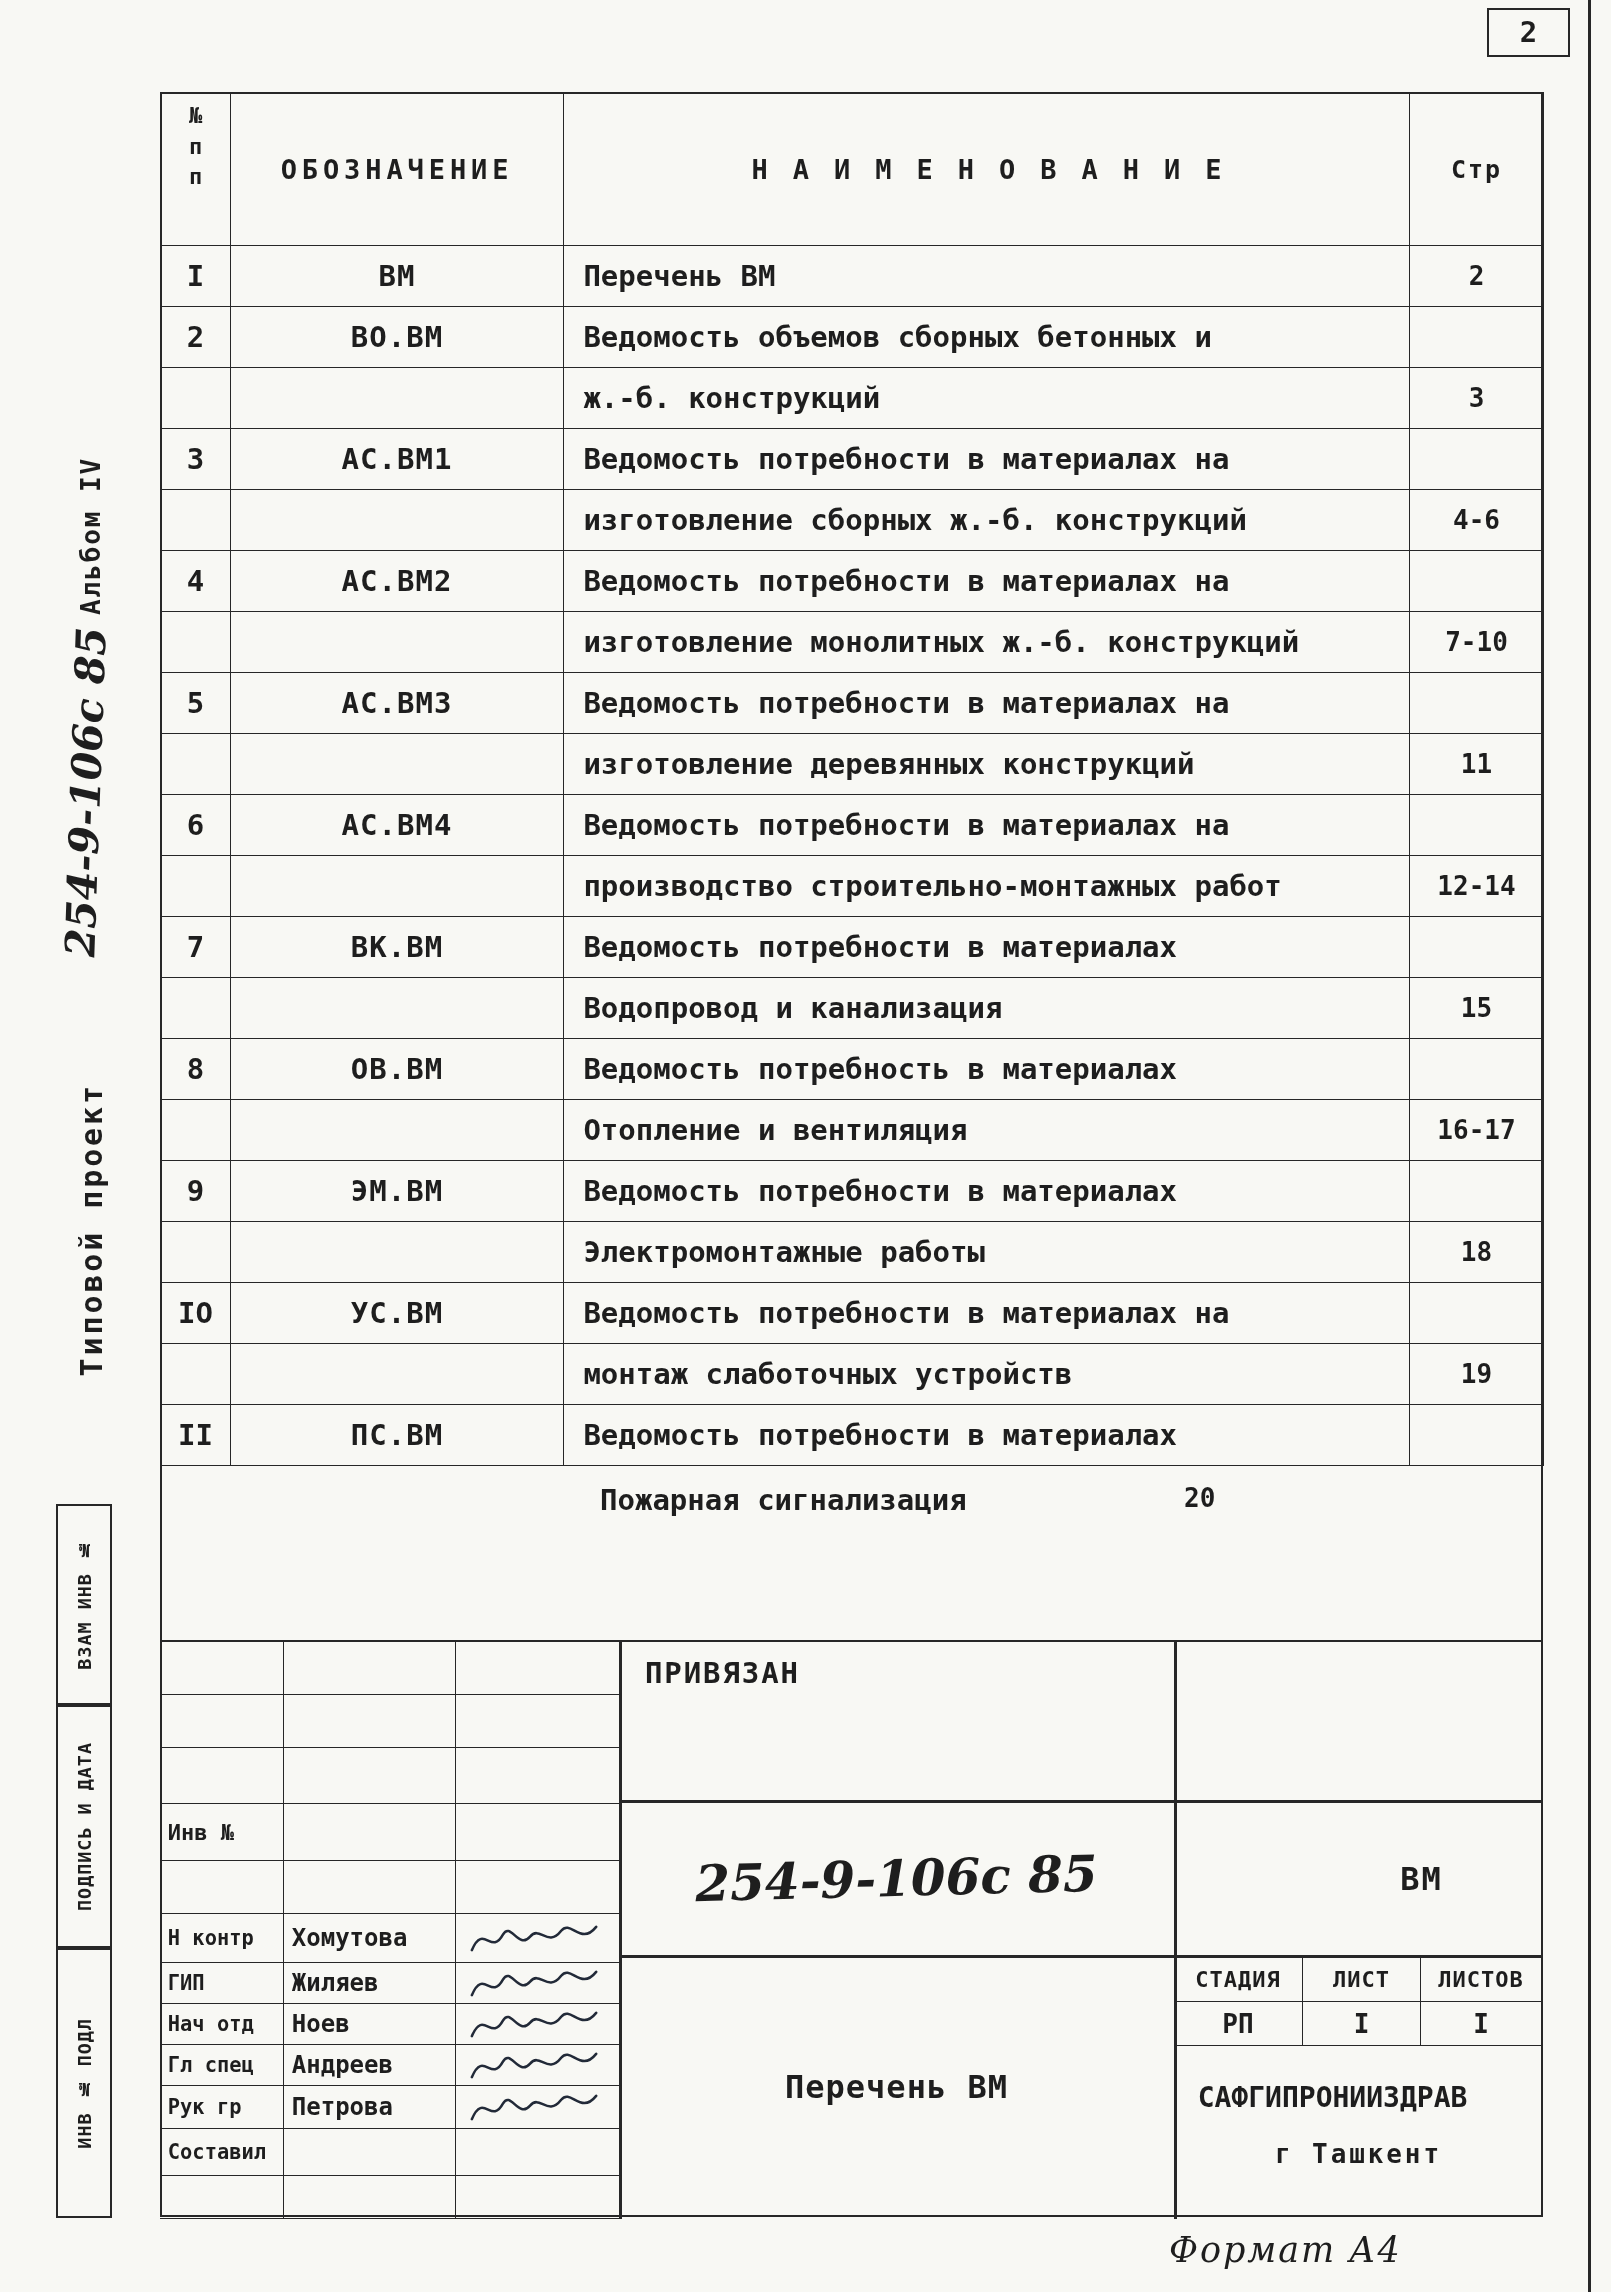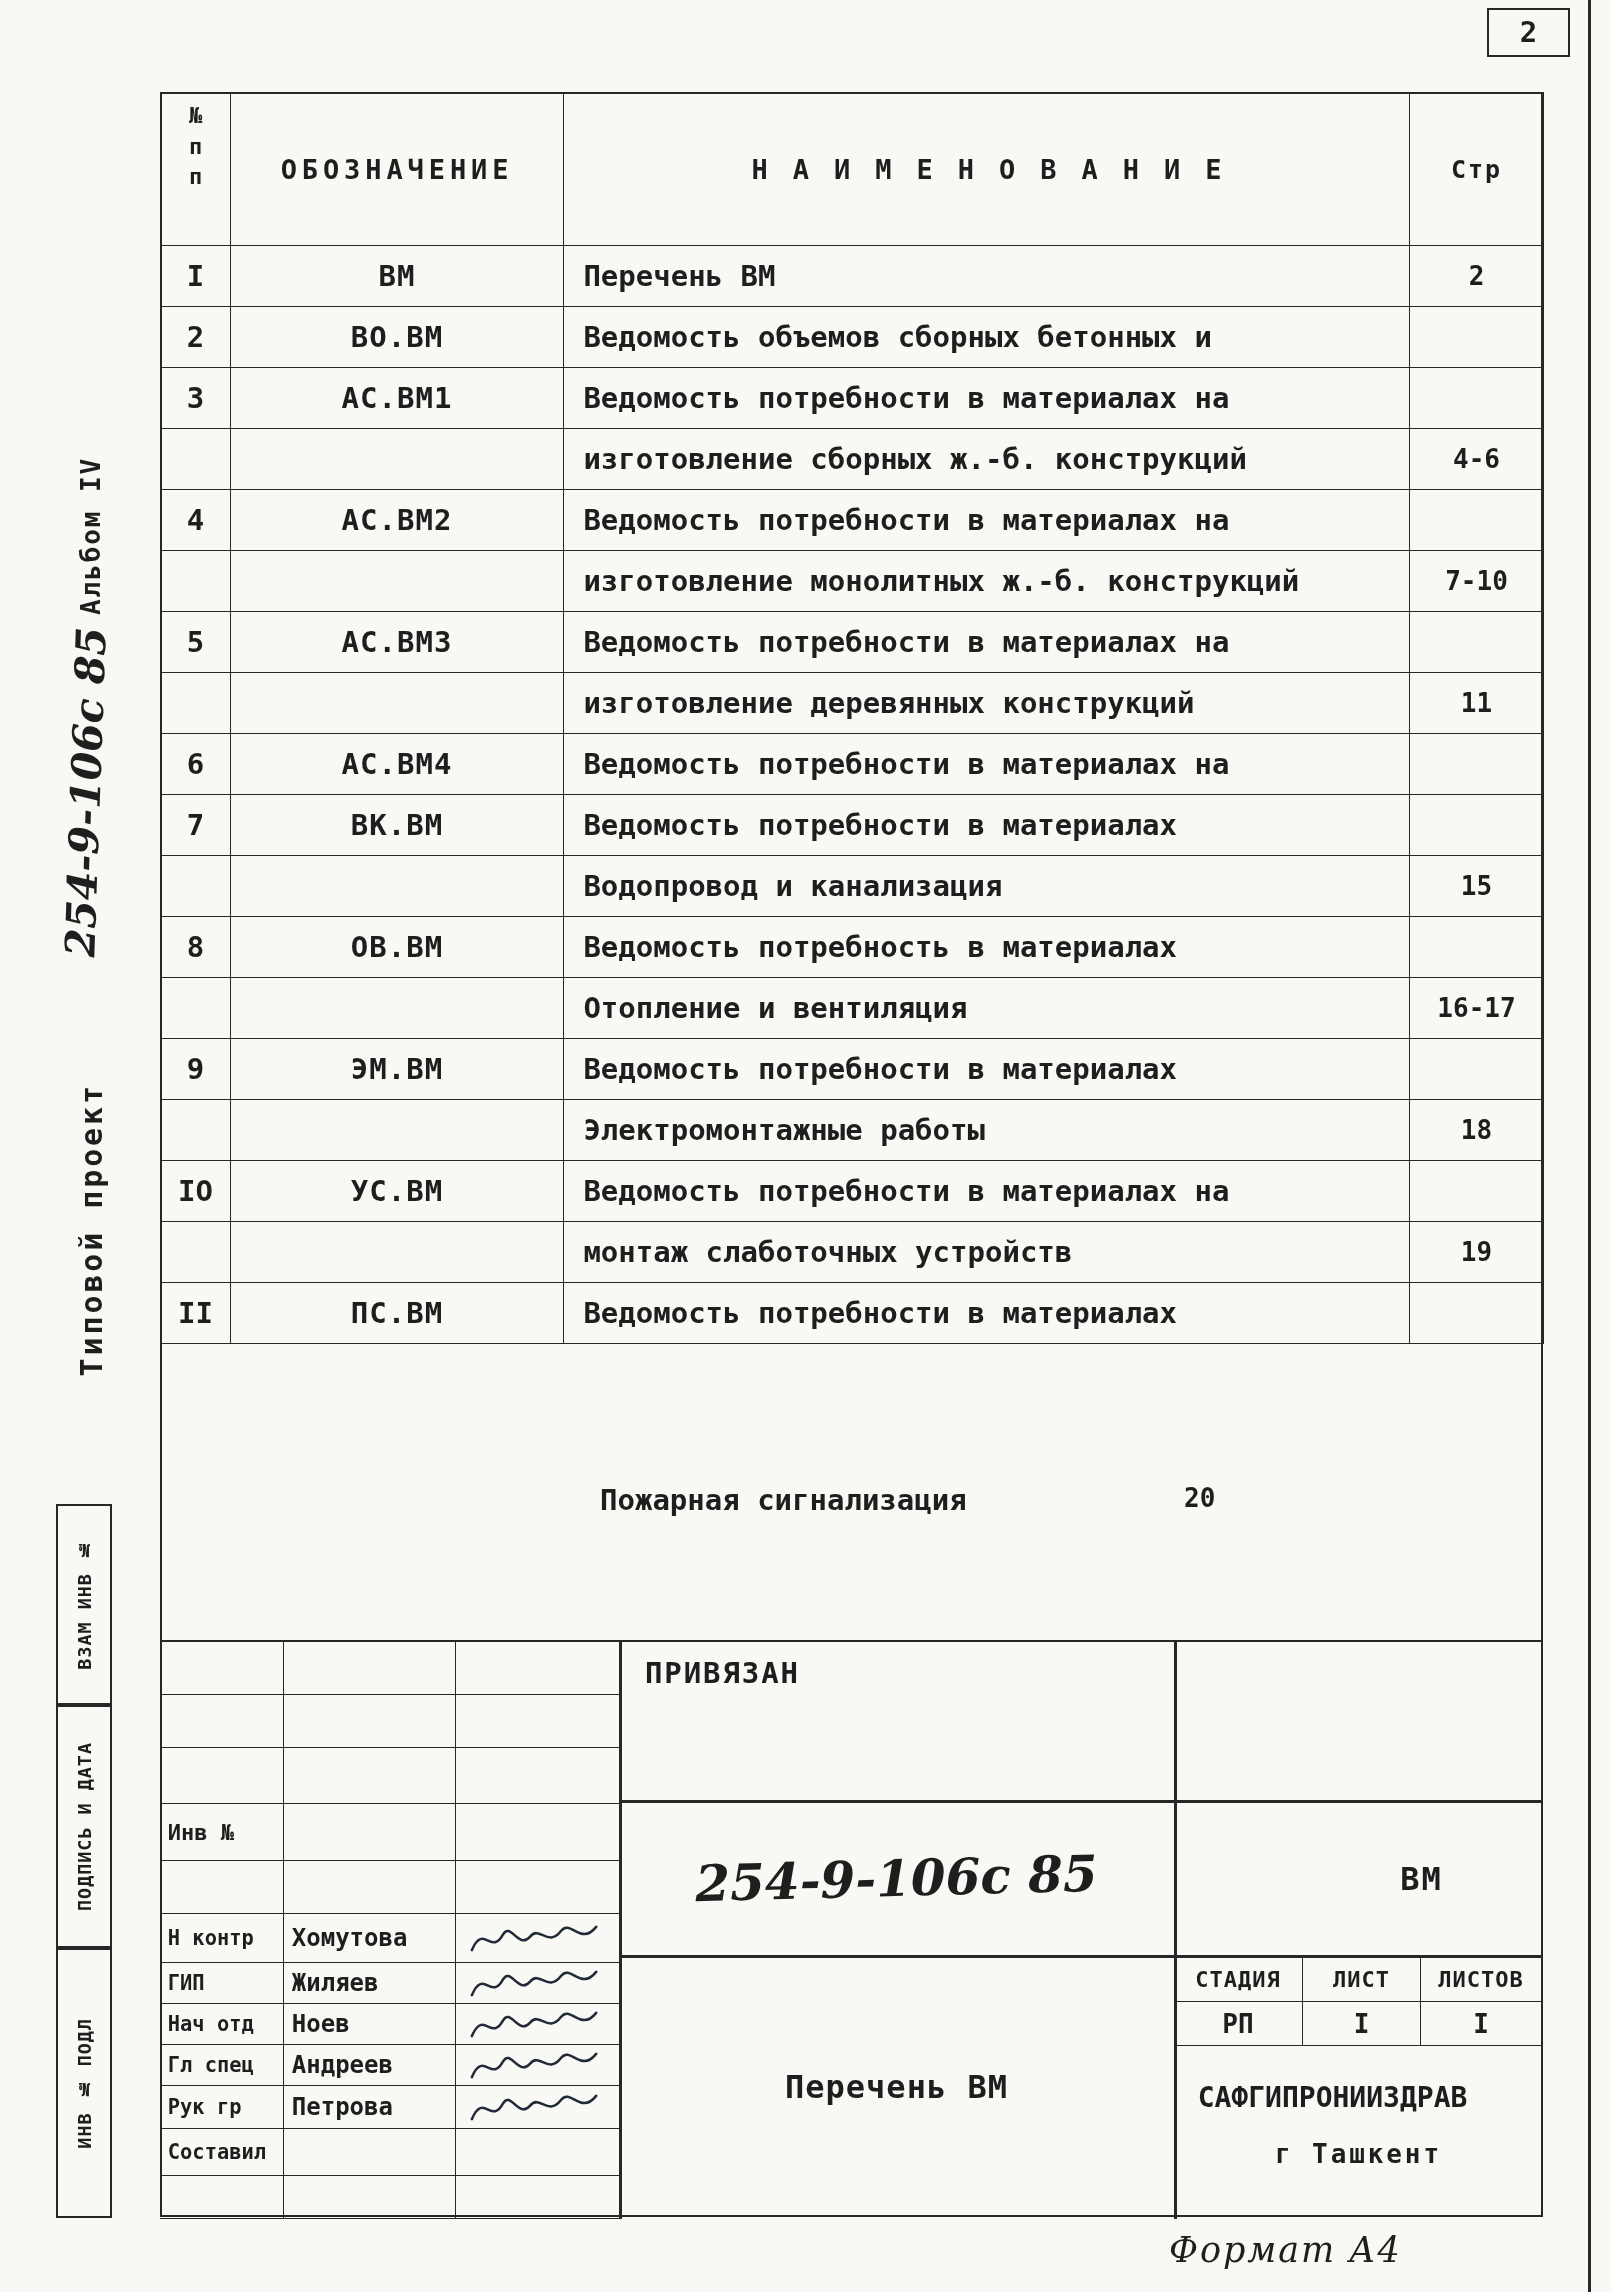--- a/index.html
+++ b/index.html
@@ -169,20 +169,26 @@
           <td class="c-name">Перечень ВМ</td>
           <td class="c-page">2</td>
         </tr>
         <tr>
           <td class="c-num">2</td>
           <td class="c-designation">ВО.ВМ</td>
           <td class="c-name">Ведомость объемов сборных бетонных и</td>
           <td class="c-page"></td>
         </tr>
         <tr>
+          <td class="c-num"></td>
+          <td class="c-designation"></td>
+          <td class="c-name">ж.-б. конструкций</td>
+          <td class="c-page">3</td>
+        </tr>
+        <tr>
           <td class="c-num">3</td>
           <td class="c-designation">АС.ВМ1</td>
           <td class="c-name">Ведомость потребности в материалах на</td>
           <td class="c-page"></td>
         </tr>
         <tr>
           <td class="c-num"></td>
           <td class="c-designation"></td>
           <td class="c-name">изготовление сборных ж.-б. конструкций</td>
           <td class="c-page">4-6</td>
@@ -209,20 +215,26 @@
           <td class="c-num"></td>
           <td class="c-designation"></td>
           <td class="c-name">изготовление деревянных конструкций</td>
           <td class="c-page">11</td>
         </tr>
         <tr>
           <td class="c-num">6</td>
           <td class="c-designation">АС.ВМ4</td>
           <td class="c-name">Ведомость потребности в материалах на</td>
           <td class="c-page"></td>
+        </tr>
+        <tr>
+          <td class="c-num"></td>
+          <td class="c-designation"></td>
+          <td class="c-name">производство строительно-монтажных работ</td>
+          <td class="c-page">12-14</td>
         </tr>
         <tr>
           <td class="c-num">7</td>
           <td class="c-designation">ВК.ВМ</td>
           <td class="c-name">Ведомость потребности в материалах</td>
           <td class="c-page"></td>
         </tr>
         <tr>
           <td class="c-num"></td>
           <td class="c-designation"></td>

